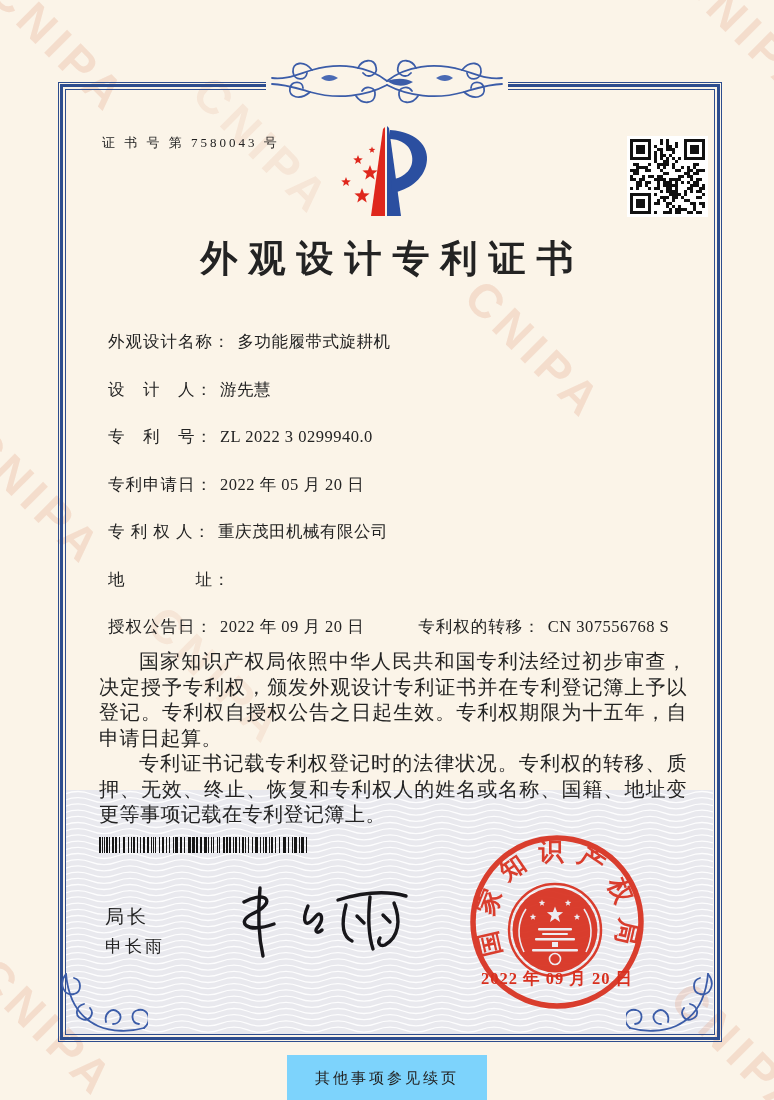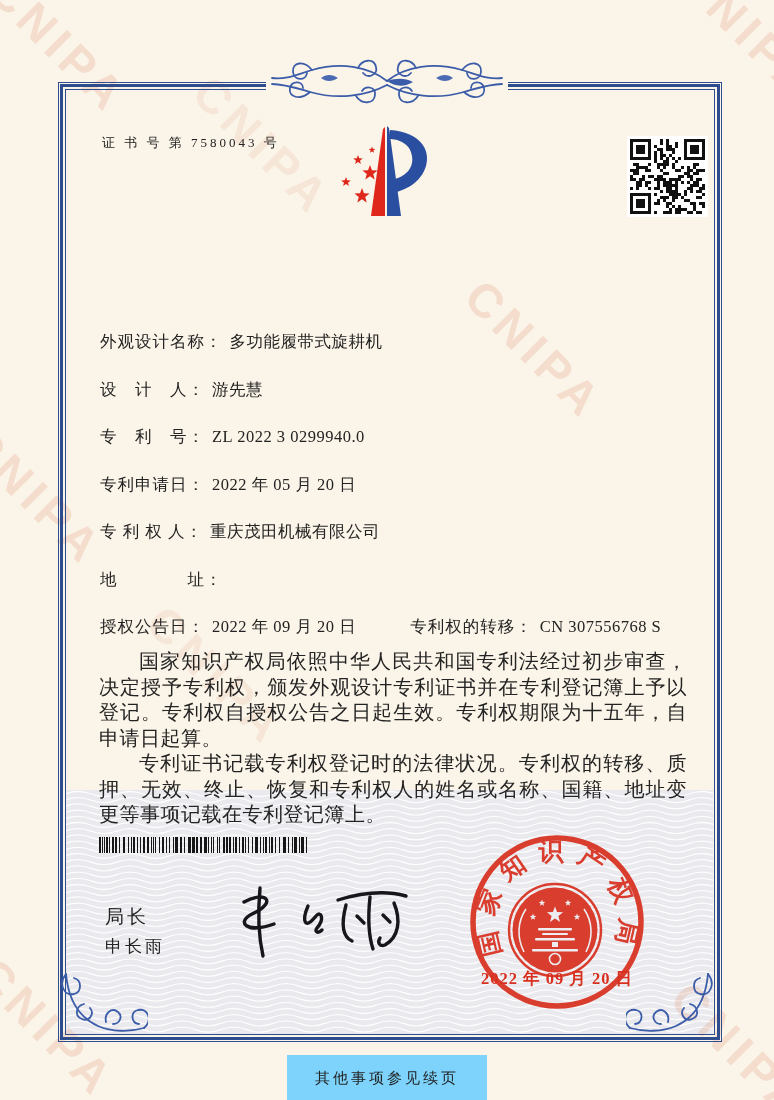--- a/index.html
+++ b/index.html
@@ -24,21 +24,21 @@
   .corner.right{left:626px;transform:scaleX(-1);}
   
   .cert-no{position:absolute;left:102px;top:134px;font-size:13px;letter-spacing:3px;}
   .logo{position:absolute;left:334px;top:126px;width:100px;height:98px;}
   .qr{position:absolute;left:627px;top:136px;width:81px;height:81px;background:#fff;padding:3px;box-sizing:border-box;}
   .title{position:absolute;left:0;right:0;top:234px;text-align:center;
          font-size:37px;font-weight:bold;letter-spacing:11px;text-indent:11px;}
   
   .fields{position:absolute;left:100px;top:331px;width:590px;font-size:16.5px;}
   .frow{display:flex;align-items:baseline;height:24px;margin-bottom:23.5px;white-space:nowrap;}
-  .flabel{letter-spacing:1px;}
+  .flabel{letter-spacing:1px;margin-left:8px;}
   .fvalue{margin-left:7px;letter-spacing:.5px;}
   .gap2{margin-left:54px;}
   
   .body-text{position:absolute;left:99px;top:649px;width:588px;font-size:20px;
              line-height:25.5px;text-align:justify;letter-spacing:.5px;}
   .body-text p{margin:0;text-indent:2em;}
   
   .barcode{position:absolute;left:99px;top:837px;}
   .sig-title{position:absolute;left:105px;top:904px;font-size:19px;letter-spacing:3px;}
   .sig-name{position:absolute;left:105px;top:935px;font-size:17px;letter-spacing:3px;}
@@ -466,20 +466,21 @@
         <rect x="39" y="72" width="3" height="3" fill="#111"></rect>
         <rect x="45" y="72" width="3" height="3" fill="#111"></rect>
         <rect x="48" y="72" width="3" height="3" fill="#111"></rect>
         <rect x="57" y="72" width="3" height="3" fill="#111"></rect>
         <rect x="60" y="72" width="3" height="3" fill="#111"></rect>
         <rect x="66" y="72" width="3" height="3" fill="#111"></rect>
         <rect x="69" y="72" width="3" height="3" fill="#111"></rect>
       </svg>
   </div>
 
+  <div class="title">外观设计专利证书</div>
 
   <div class="fields">
     <div class="frow">
       <span class="flabel">外观设计名称：</span>
       <span class="fvalue">多功能履带式旋耕机</span>
     </div>
     <div class="frow">
       <span class="flabel">设　计　人：</span>
       <span class="fvalue">游先慧</span>
     </div>

